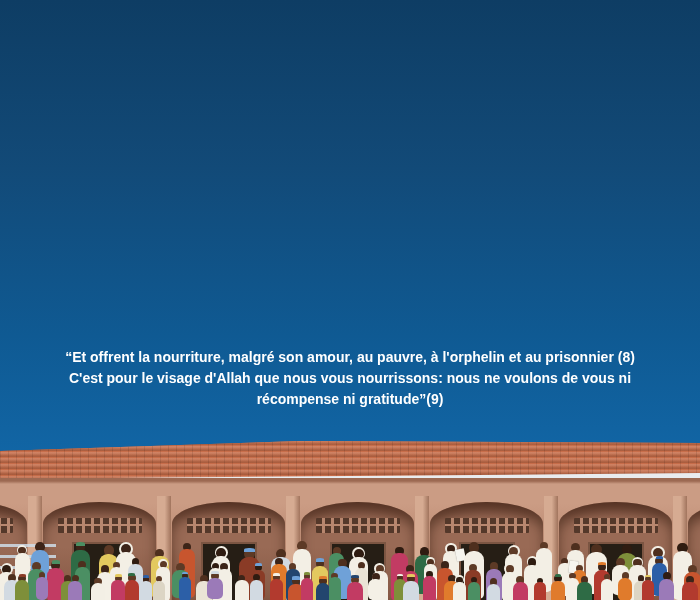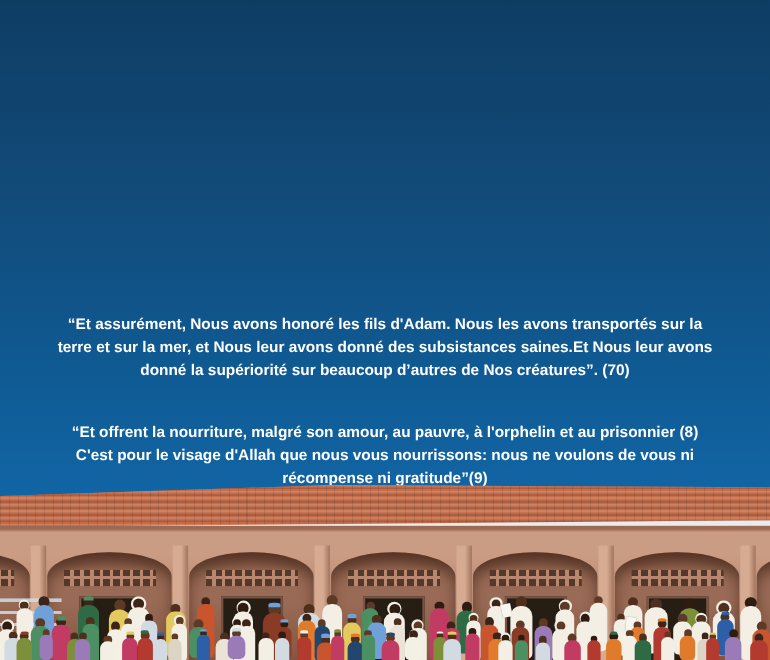--- a/index.html
+++ b/index.html
@@ -28,21 +28,21 @@
   .quote{
     position:absolute;left:10px;right:10px;margin:0;
     text-align:center;
     font-weight:700;
     font-size:14px;line-height:21px;
     letter-spacing:0;
     color:var(--body-text);
     white-space:pre-line;
   }
   .quote-1{top:284px;}
-  .quote-2{top:382px;}
+  .quote-2{top:347px;}
 
   
   .photo{position:absolute;left:0;top:440px;width:700px;height:160px;overflow:hidden;}
   .roof{
     position:absolute;inset:0;
     background-color:var(--roof);
     background-image:
       repeating-linear-gradient(90deg, rgba(0,0,0,.10) 0 1px, transparent 1px 8px),
       repeating-linear-gradient(180deg, rgba(255,255,255,.14) 0 1px, rgba(0,0,0,.14) 4px 5px, transparent 5px 6px),
       linear-gradient(180deg, var(--roof-hi), var(--roof));
@@ -100,23 +100,20 @@
   .person .cap{position:absolute;border-radius:45% 45% 0 0;}
   .person .body{position:absolute;}
   .person .paper{position:absolute;background:#f6f5ef;box-shadow:0 0 1px rgba(0,0,0,.4);}
 </style>
 </head>
 <body>
 
 <div class="poster" style="--bg-top: #0e3d64; --bg-upper: #124a78; --bg-mid: #0f5a93; --bg-lower: #1268a9; --bg-bottom: #15619f; --title-text: #eef2f6; --body-text: #ffffff; --roof: #b55c3c; --roof-hi: #c96f4b; --gutter-light: #e9ecef; --gutter-dark: #c4c9cf; --wall-light: #cb9c84; --wall-mid: #b8876f; --wall-deep: #9c6952; --arch-inner-top: #7b4f3e; --arch-inner: #996a55; --arch-inner-deep: #855844; --vent-dark: #54382a; --window-dark: #261e15; --window-frame: #7b5542; --column-light: #d6ab92; --column-dark: #a1745d; --railing: #cfdde8;">
 
 
-  <p class="quote quote-1">“Et assurément, Nous avons honoré les fils d'Adam. Nous les avons transportés sur la
-terre et sur la mer, et Nous leur avons donné des subsistances saines.Et Nous leur avons
-donné la supériorité sur beaucoup d’autres de Nos créatures”. (70)</p>
 
   <p class="quote quote-2">“Et offrent la nourriture, malgré son amour, au pauvre, à l'orphelin et au prisonnier (8)
 C'est pour le visage d'Allah que nous vous nourrissons: nous ne voulons de vous ni
 récompense ni gratitude”(9)</p>
 
   <div class="photo">
     <div class="roof"></div>
     <div class="fascia"></div>
     <div class="wall"></div>
     <div class="arcade">

